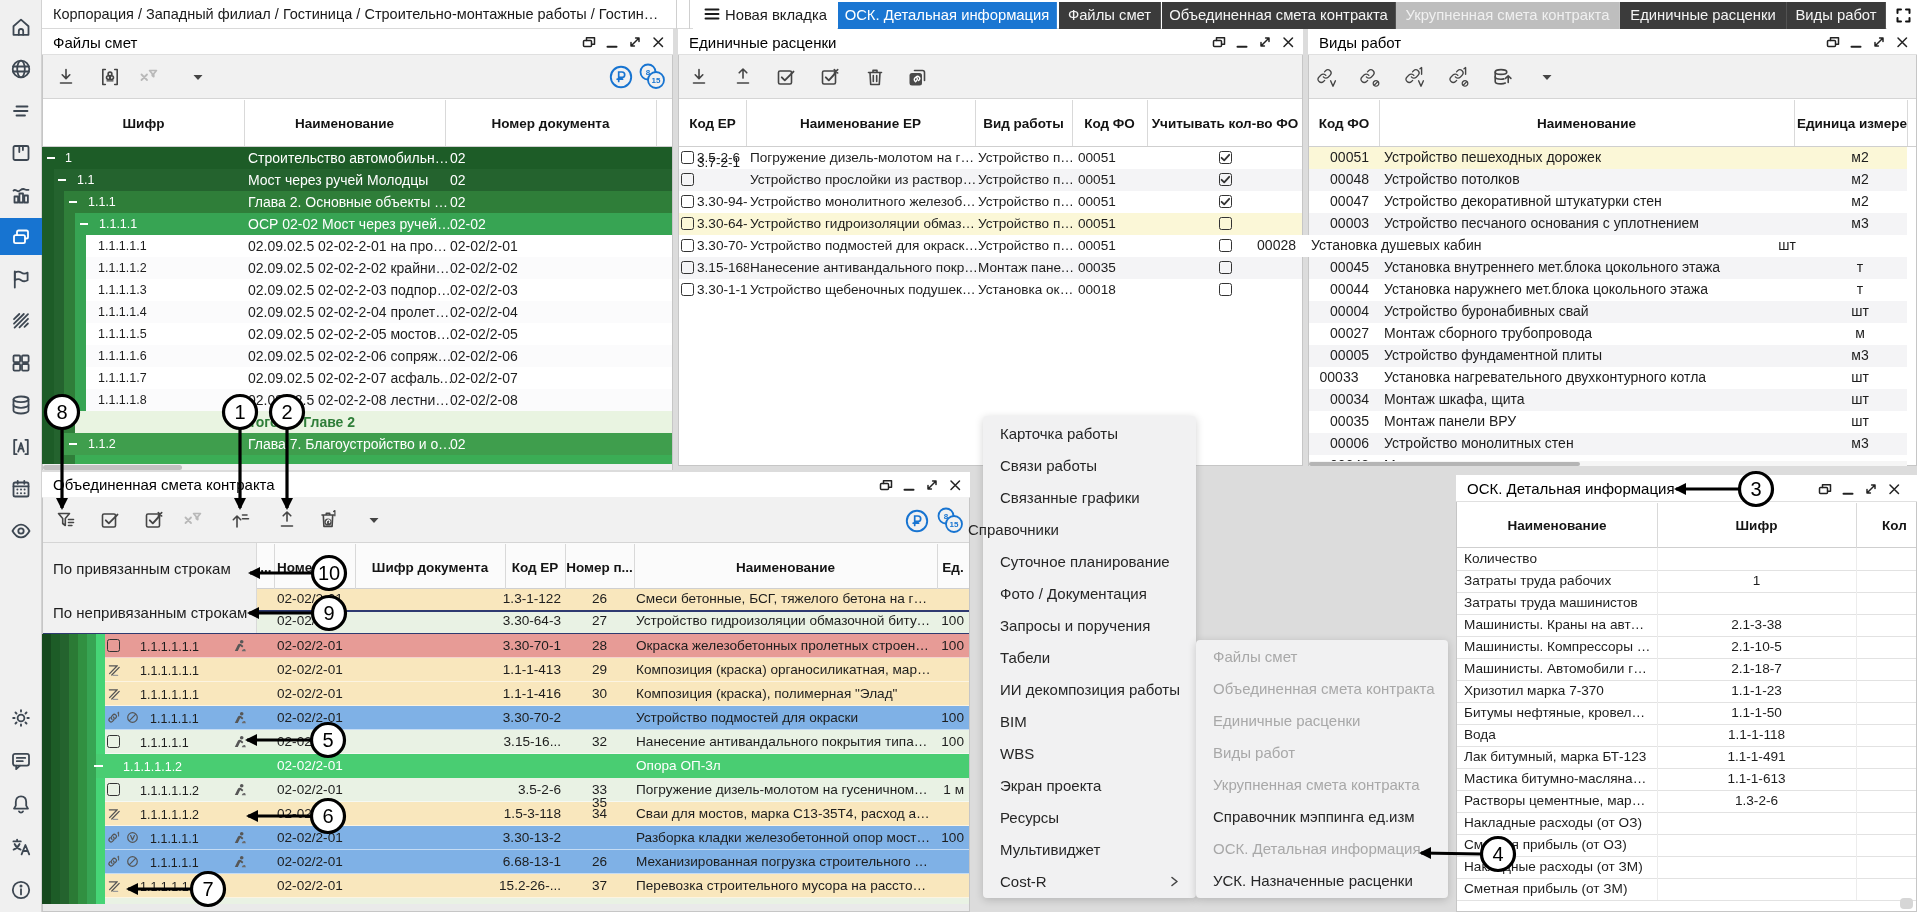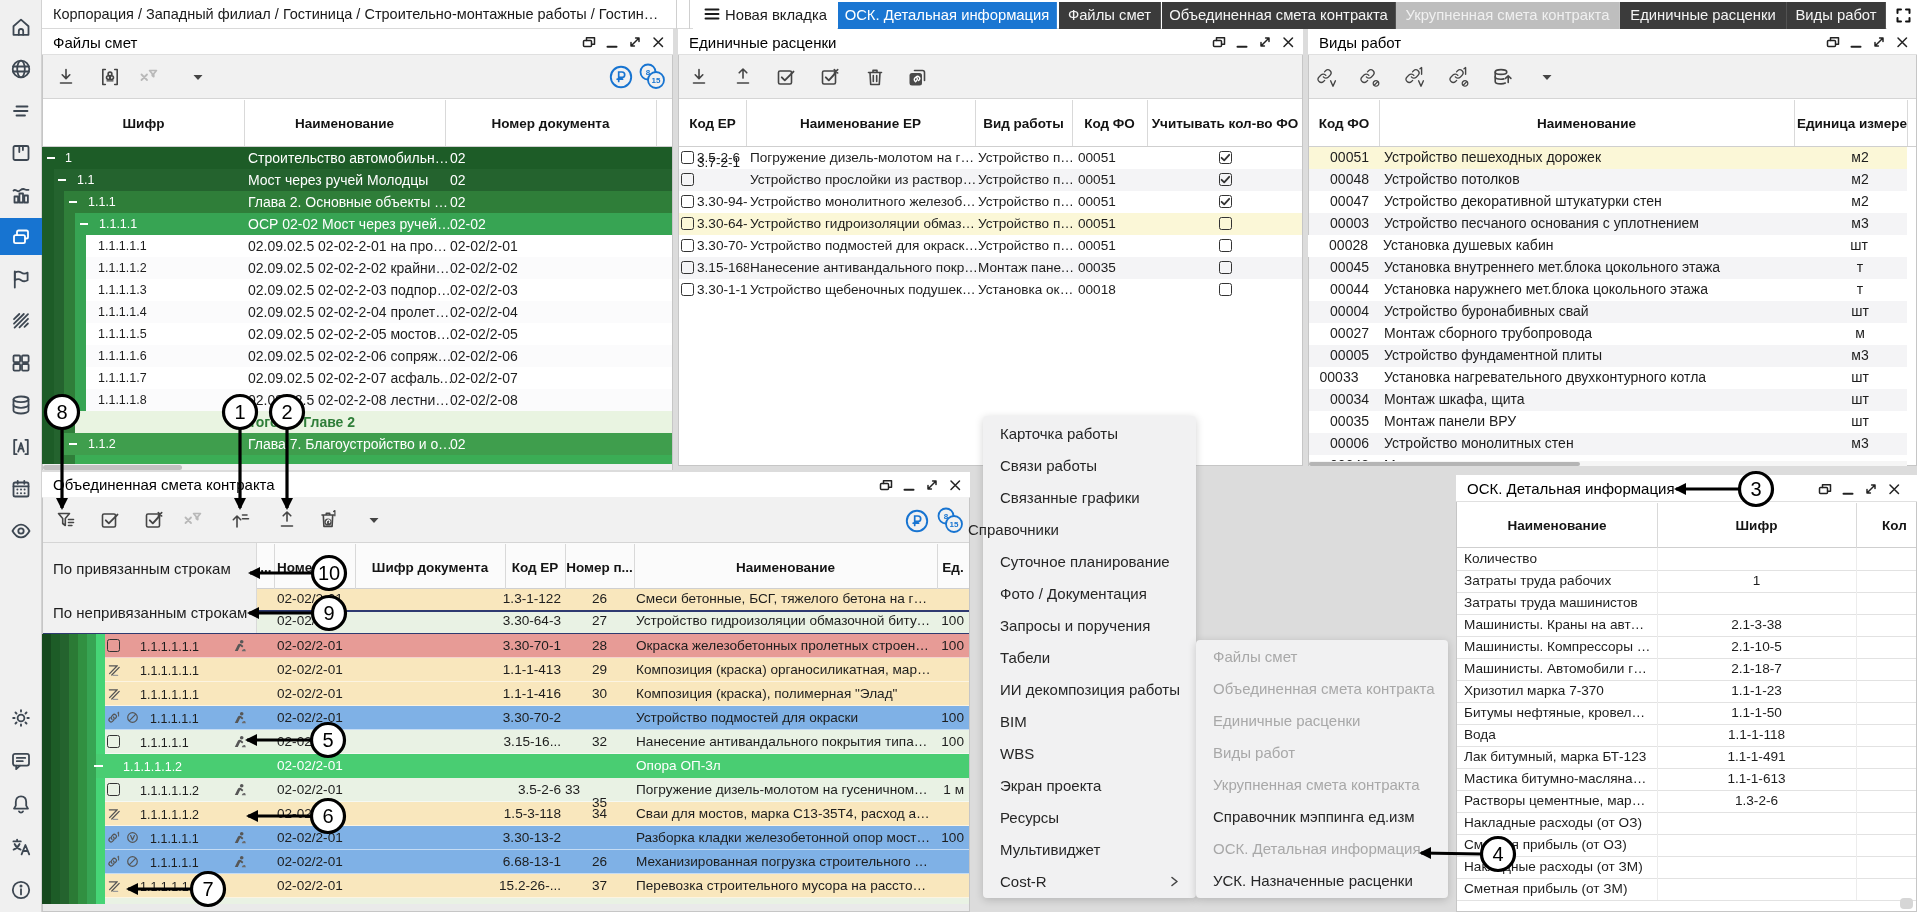--- a/index.html
+++ b/index.html
@@ -478,21 +478,21 @@
 <div class="a" style="left:1309px;top:191px;width:598px;height:22px;background:#ffffff;overflow:hidden">
     <div class="cell" style="left:0px;top:2px;width:60px;text-align:right;font-size:14px">00047</div>
     <div class="cell" style="left:75px;top:2px;width:405px;font-size:14px">Устройство декоративной штукатурки стен</div>
     <div class="cell" style="left:511px;top:2px;width:80px;text-align:center;font-size:14px">м2</div>
   </div>
 <div class="a" style="left:1309px;top:213px;width:598px;height:22px;background:#f4f4f6;overflow:hidden">
     <div class="cell" style="left:0px;top:2px;width:60px;text-align:right;font-size:14px">00003</div>
     <div class="cell" style="left:75px;top:2px;width:405px;font-size:14px">Устройство песчаного основания с уплотнением</div>
     <div class="cell" style="left:511px;top:2px;width:80px;text-align:center;font-size:14px">м3</div>
   </div>
-<div class="a" style="left:1308px;top:235px;width:598px;height:22px;background:#ffffff;overflow:hidden">
+<div class="a" style="left:1236px;top:235px;width:598px;height:22px;background:#ffffff;overflow:hidden">
     <div class="cell" style="left:0px;top:2px;width:60px;text-align:right;font-size:14px">00028</div>
     <div class="cell" style="left:75px;top:2px;width:405px;font-size:14px">Установка душевых кабин</div>
     <div class="cell" style="left:511px;top:2px;width:80px;text-align:center;font-size:14px">шт</div>
   </div>
 <div class="a" style="left:1309px;top:257px;width:598px;height:22px;background:#f4f4f6;overflow:hidden">
     <div class="cell" style="left:0px;top:2px;width:60px;text-align:right;font-size:14px">00045</div>
     <div class="cell" style="left:75px;top:2px;width:405px;font-size:14px">Установка внутреннего мет.блока цокольного этажа</div>
     <div class="cell" style="left:511px;top:2px;width:80px;text-align:center;font-size:14px">т</div>
   </div>
 <div class="a" style="left:1309px;top:279px;width:598px;height:22px;background:#ffffff;overflow:hidden">
@@ -757,21 +757,21 @@
 <div class="a" style="left:105px;top:778px;width:864px;height:24px;background:#e9f2e4;border-bottom:1px solid rgba(255,255,255,.55)"></div>
 <div class="cb" style="left:107px;top:783px"></div>
 <div class="cell" style="left:140px;top:783.5px;width:75px;font-size:12.5px">1.1.1.1.1.2</div>
 <svg style="position:absolute;left:233px;top:783px" width="13" height="13" viewBox="0 0 13 13">
     <circle cx="8.7" cy="2.7" r="1.8" fill="#575757"></circle>
     <path d="M1.8 12 4.9 5.7c.6-1.1 2-1.4 3-.6l2.5 2-1.2 1.5-2-1.6-2.4 5Z" fill="#575757"></path>
     <path d="M8.8 12.3c.1-1.5 1.3-2.5 3.2-2.3l.9 2.3Z" fill="#6a6a6a"></path>
   </svg>
 <div class="cell" style="left:277px;top:782px;width:80px">02-02/2-01</div>
 <div class="cell" style="left:494px;top:782px;width:67px;text-align:right">3.5-2-6</div>
-<div class="cell" style="left:565px;top:782px;width:69px;">33</div>
+<div class="cell" style="left:565px;top:782px;width:69px;text-align:center">33</div>
 <div class="cell ell" style="left:636px;top:782px;width:295px">Погружение дизель-молотом на гусеничном копре</div>
 <div class="cell" style="left:930px;top:782px;width:34px;text-align:right">1 м</div>
 <div class="a" style="left:42px;top:802px;width:9px;height:24px;background:#16491e"></div>
 <div class="a" style="left:51px;top:802px;width:9px;height:24px;background:#1d5c27"></div>
 <div class="a" style="left:60px;top:802px;width:9px;height:24px;background:#24632e"></div>
 <div class="a" style="left:69px;top:802px;width:9px;height:24px;background:#2b7a35"></div>
 <div class="a" style="left:78px;top:802px;width:9px;height:24px;background:#319041"></div>
 <div class="a" style="left:87px;top:802px;width:9px;height:24px;background:#37a453"></div>
 <div class="a" style="left:96px;top:802px;width:9px;height:24px;background:#46d476"></div>
 <div class="a" style="left:105px;top:802px;width:864px;height:24px;background:#f9e7bd;border-bottom:1px solid rgba(255,255,255,.55)"></div>

